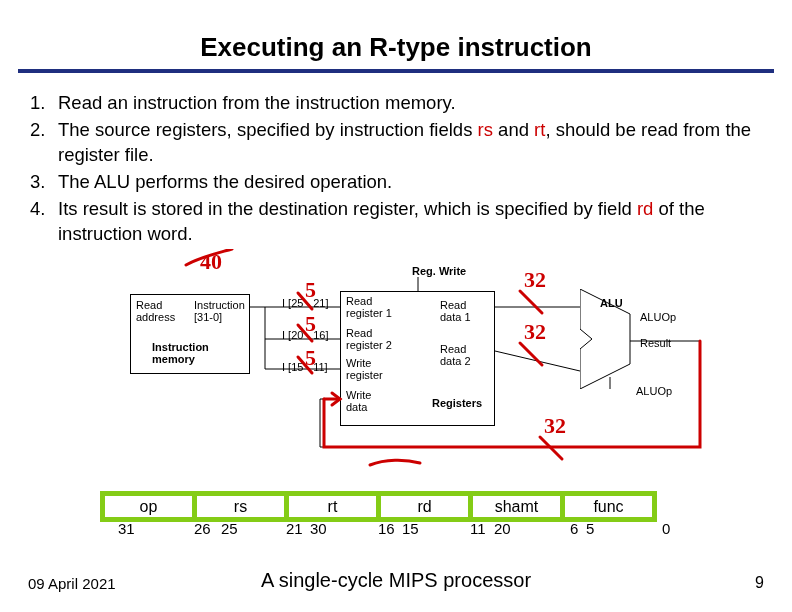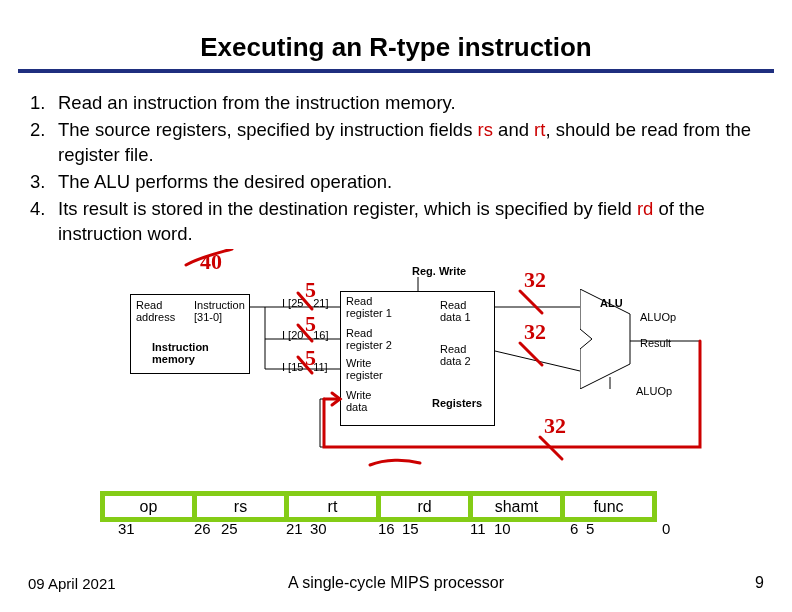--- a/index.html
+++ b/index.html
@@ -95,21 +95,21 @@
     position: absolute;
     left: 28px;
     bottom: 20px;
     font-size: 15px;
   }
   .footer-center {
     position: absolute;
     left: 0; right: 0;
     bottom: 20px;
     text-align: center;
-    font-size: 16px;
+    font-size: 20px;
   }
   .footer-page {
     position: absolute;
     right: 28px;
     bottom: 20px;
     font-size: 16px;
   }
 </style>
 </head>
 <body>
@@ -233,21 +233,21 @@
 
 <div class="bit-row" id="bit-row">
     <span style="left: 0px;">31</span>
     <span style="left: 76px;">26</span>
     <span style="left: 103px;">25</span>
     <span style="left: 168px;">21</span>
     <span style="left: 192px;">30</span>
     <span style="left: 260px;">16</span>
     <span style="left: 284px;">15</span>
     <span style="left: 352px;">11</span>
-    <span style="left: 376px;">10</span>
+    <span style="left: 376px;">20</span>
     <span style="left: 452px;">6</span>
     <span style="left: 468px;">5</span>
     <span style="left: 544px;">0</span>
   </div>
 
 <div class="footer-date">09 April 2021</div>
 <div class="footer-center">A single-cycle MIPS processor</div>
 <div class="footer-page">9</div>
 
 </body></html>

